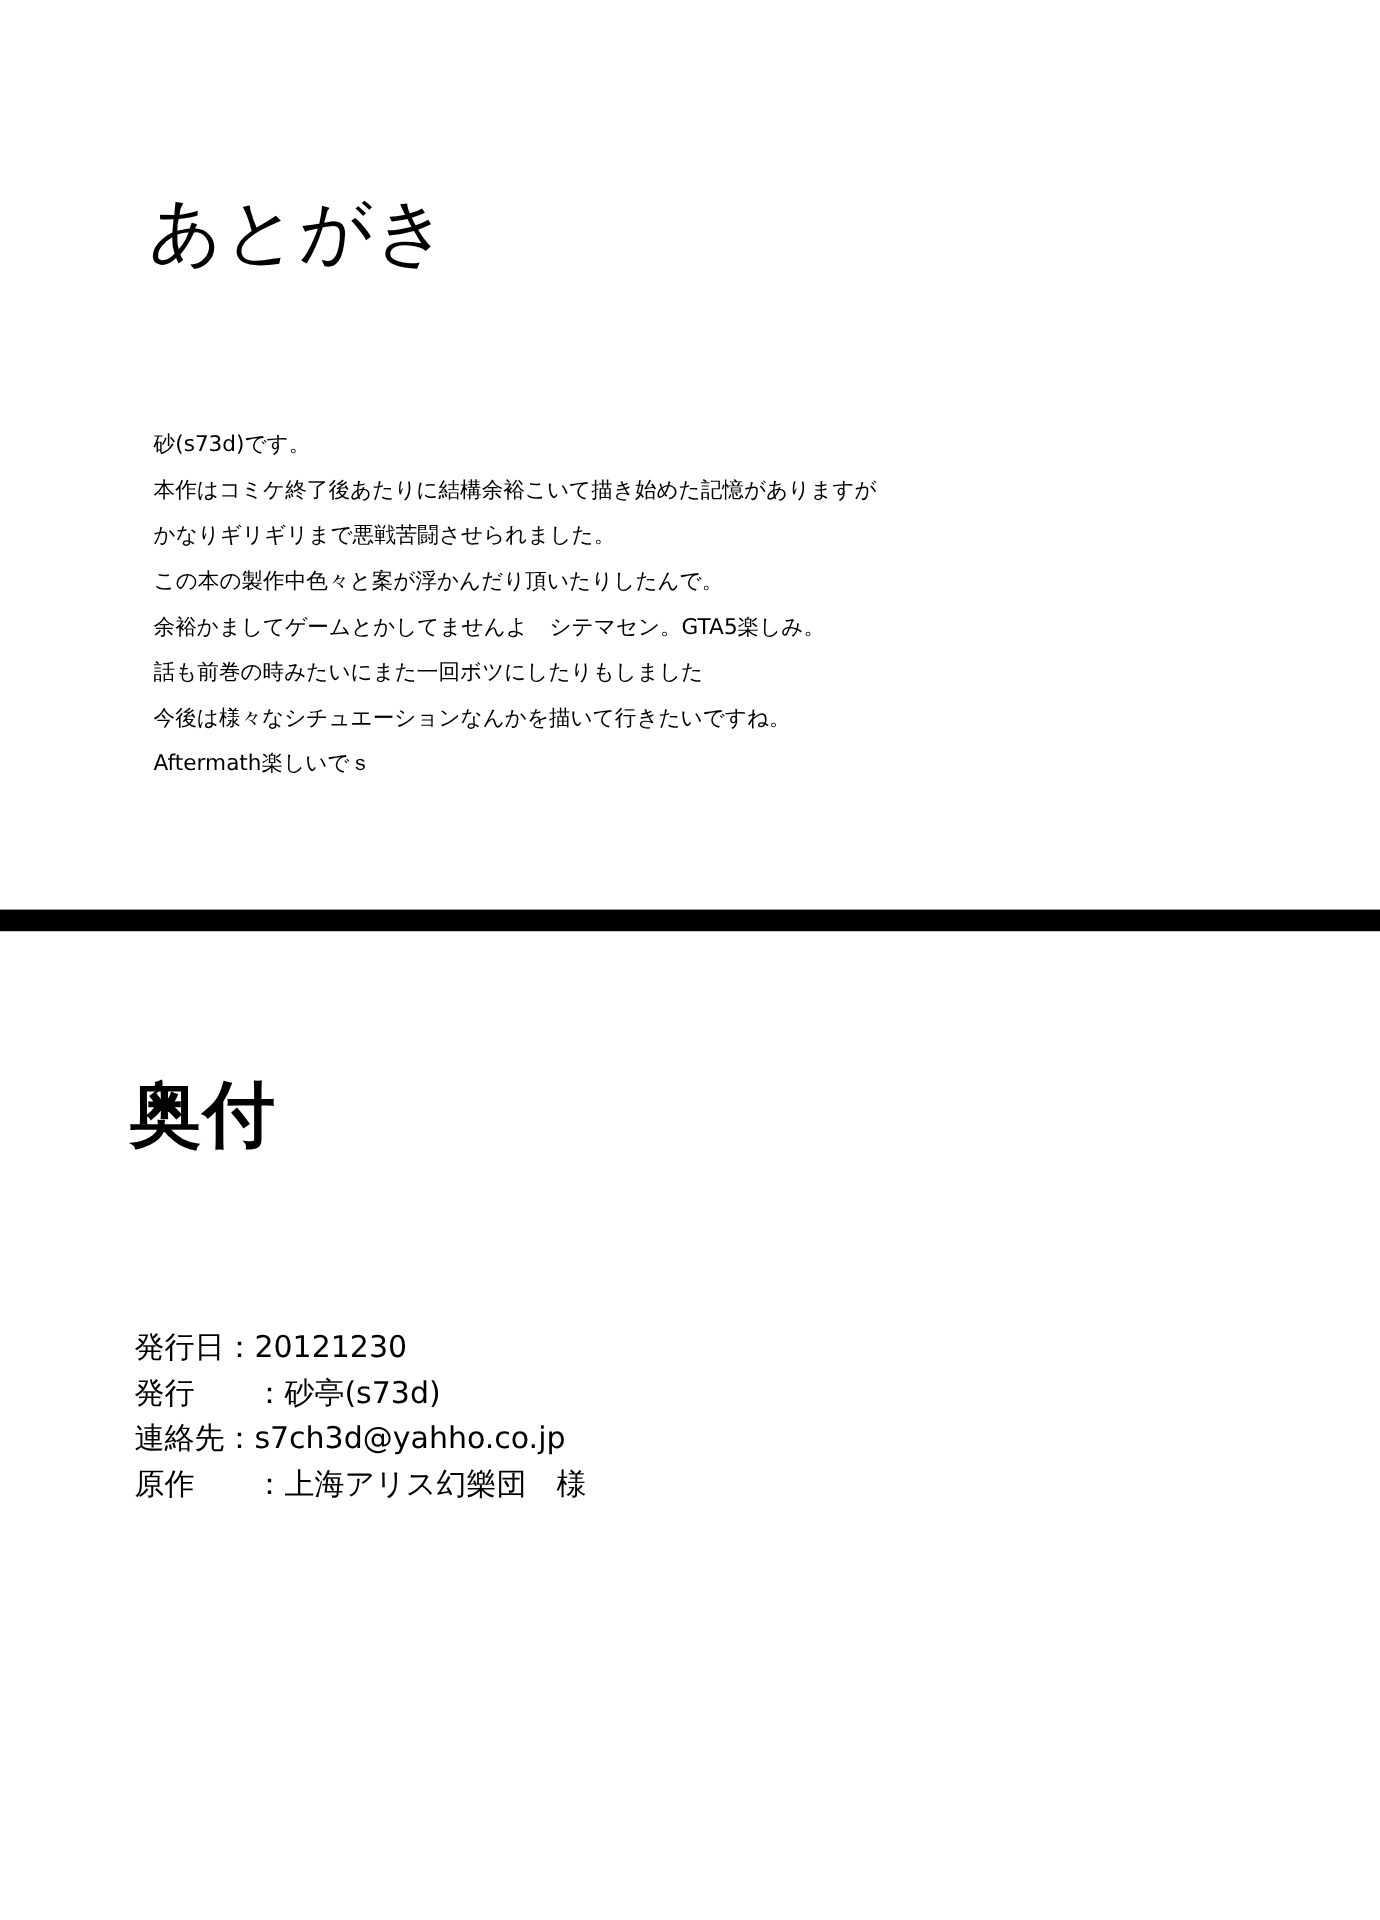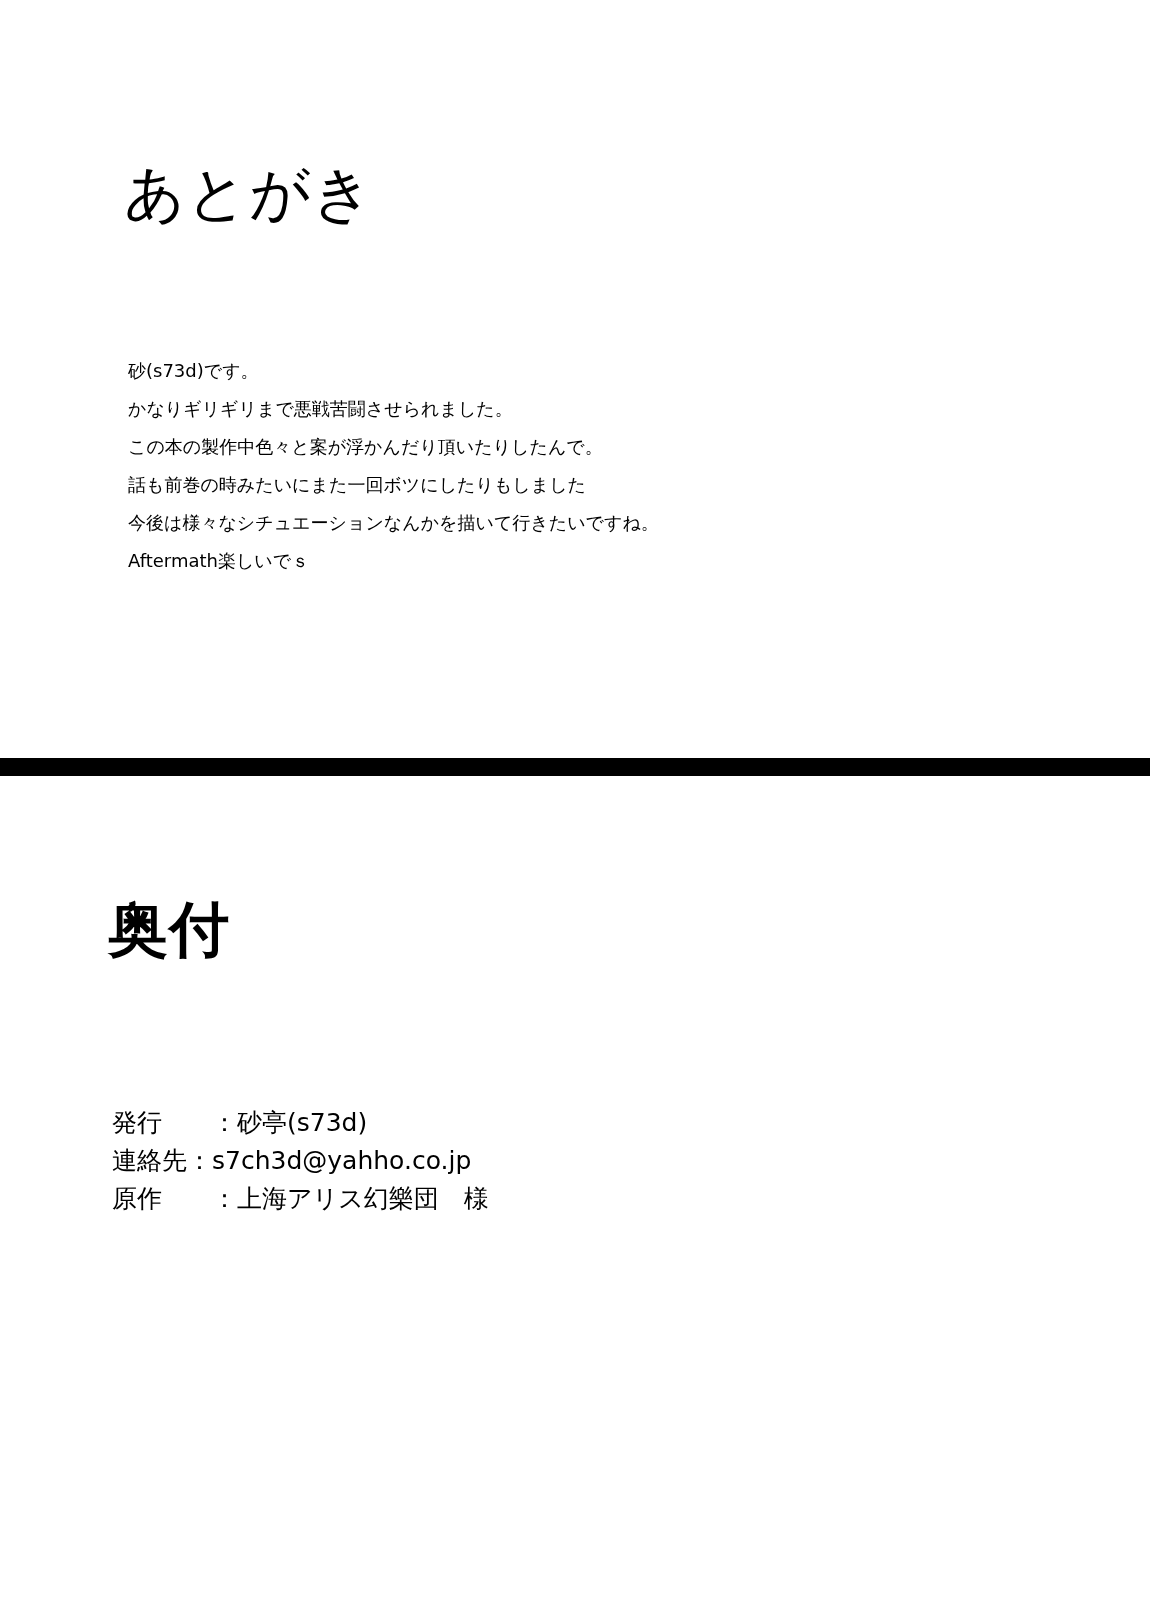--- a/index.html
+++ b/index.html
@@ -105,33 +105,36 @@
 </head>
 <body>
 
 <div class="page">
 
   <div class="section-afterword">
     <div class="heading-afterword">あとがき</div>
 
     <div class="afterword-body">
       <p>砂(s73d)です。</p>
+      <p>本作はコミケ終了後あたりに結構余裕こいて描き始めた記憶がありますが</p>
       <p>かなりギリギリまで悪戦苦闘させられました。</p>
       <p>この本の製作中色々と案が浮かんだり頂いたりしたんで。</p>
+      <p>余裕かましてゲームとかしてませんよ　シテマセン。GTA5楽しみ。</p>
       <p>話も前巻の時みたいにまた一回ボツにしたりもしました</p>
       <p>今後は様々なシチュエーションなんかを描いて行きたいですね。</p>
       <p>Aftermath楽しいでｓ</p>
     </div>
   </div>
 
   <div class="divider-bar"></div>
 
   <div class="section-colophon">
     <div class="heading-colophon">奥付</div>
 
     <div class="colophon-body">
+      <div class="row">発行日：20121230</div>
       <div class="row">発行　　：砂亭(s73d)</div>
       <div class="row">連絡先：s7ch3d@yahho.co.jp</div>
       <div class="row">原作　　：上海アリス幻樂団　様</div>
     </div>
   </div>
 
 </div>
 
 </body></html>

